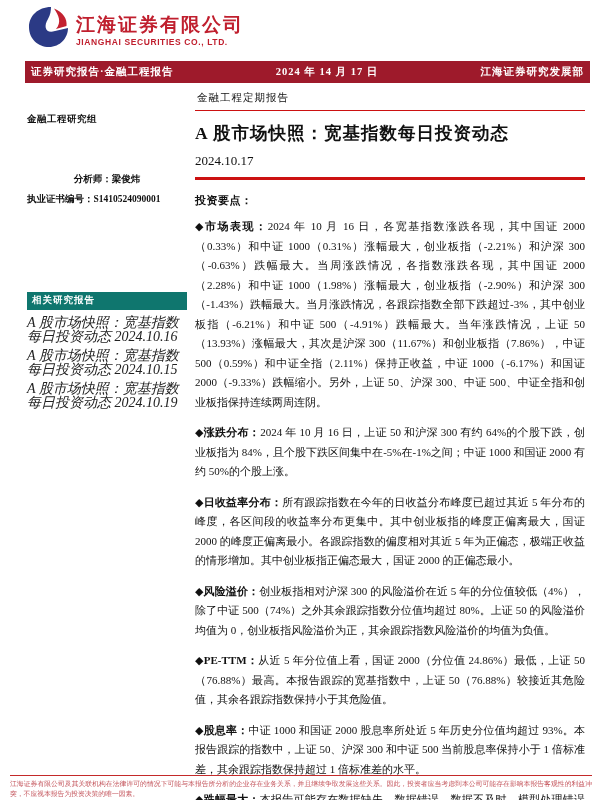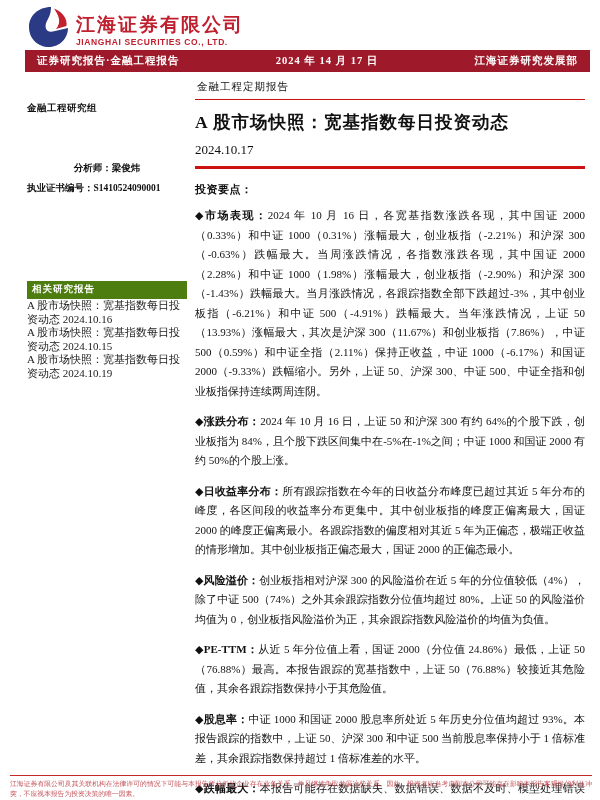--- a/index.html
+++ b/index.html
@@ -6,37 +6,37 @@
   html,body { background:#ffffff; }
   body { font-family:"Liberation Serif","DejaVu Serif",serif; color:#111; }
   .page { position:relative; width:600px; height:800px; background:#fff; overflow:hidden; }
 
   
   .logo-row { display:flex; align-items:flex-end; gap:7px; padding:6px 0 0 27px; }
   .logo-mark { width:42px; height:42px; flex:0 0 auto; }
   .logo-text .cn { color:#c01f2e; font-size:19px; font-weight:bold; letter-spacing:2px; line-height:24px; font-family:"Liberation Serif",serif; }
   .logo-text .en { color:#c01f2e; font-size:8.5px; font-weight:bold; letter-spacing:0.6px; line-height:11px; font-family:"Liberation Sans",sans-serif; }
 
-  .red-bar { margin:2px 10px 0 25px; height:22px; background:#9e1a2b; color:#fff;
-             display:flex; align-items:center; justify-content:space-between; padding:0 12px;
+  .red-bar { margin:13px 10px 0 25px; height:22px; background:#9e1a2b; color:#fff;
+             display:flex; align-items:center; justify-content:space-between; padding:0 6px;
              font-size:10.5px; font-weight:bold; letter-spacing:1px; }
 
   
   .content { display:flex; padding:6px 15px 0 27px; }
   .sidebar { width:160px; flex:0 0 auto; }
   .main { width:392px; margin-left:8px; }
 
   
   .side-group { font-weight:bold; font-size:9.5px; margin-top:24px; letter-spacing:0.5px; }
   .side-analyst { font-weight:bold; font-size:9.5px; margin-top:47px;text-align:center; }
   .side-cert { font-weight:bold; font-size:9.5px; margin-top:7px; }
   .related { margin-top:86px; }
-  .related-title { background:#4d7c0f; color:#fff; font-weight:bold; font-size:9.5px;
+  .related-title { background:#0f766e; color:#fff; font-weight:bold; font-size:9.5px;
                    padding:2px 5px 3px 5px; letter-spacing:1px; }
-  .related-item { font-size:11px; line-height:13.5px; margin-top:0; color:#222; }
+  .related-item { font-size:14px; line-height:13.5px; margin-top:6px; color:#222;font-style:italic; }
 
   
   .category { font-size:10.5px; letter-spacing:1px; padding:2px 0 5px 2px;
               border-bottom:1.5px solid #cc1111; }
   .doc-title { font-size:17.5px; font-weight:bold; letter-spacing:1px; line-height:26px; margin-top:9px; }
   .doc-date { font-size:13px; margin-top:7px; padding-bottom:8px; border-bottom:3px solid #cc1111; }
   .main-heading { font-weight:bold; font-size:11px; margin:13px 0 9px 0; letter-spacing:0.5px; }
   .section { font-size:11px; line-height:19.5px; text-align:justify; margin-bottom:11px; }
   .section .lbl { font-weight:bold; }
 

